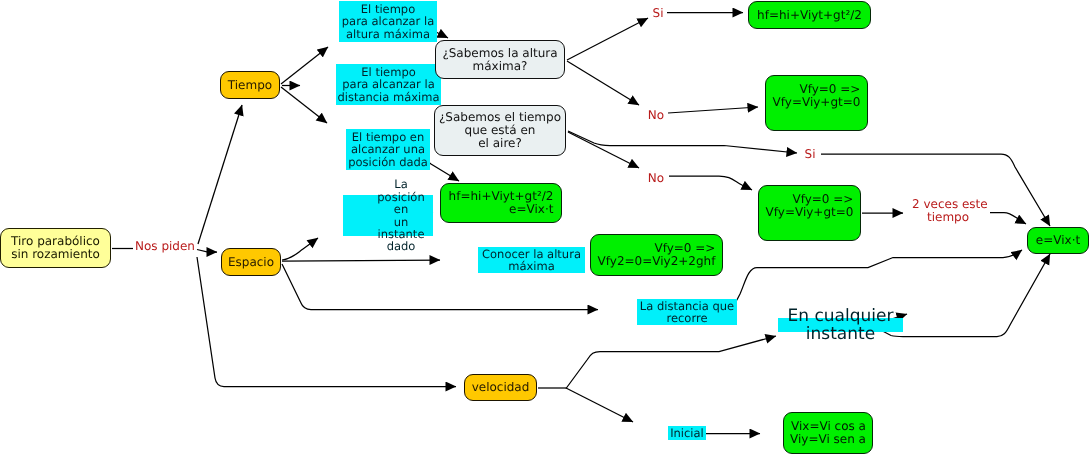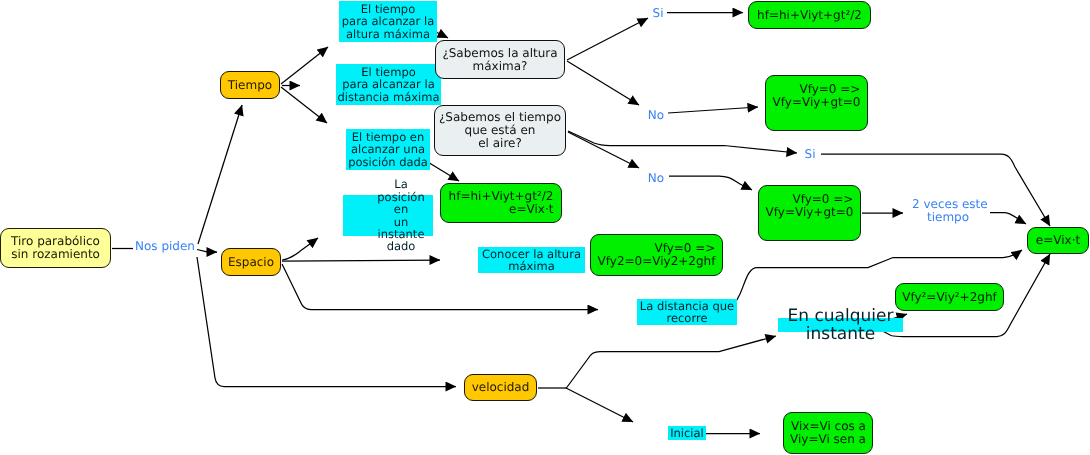--- a/index.html
+++ b/index.html
@@ -6,27 +6,27 @@
   html,body{margin:0;padding:0;background:#ffffff;}
   body{width:1090px;height:455px;overflow:hidden;
        font-family:"DejaVu Sans",sans-serif;
        -webkit-font-smoothing:antialiased;text-rendering:geometricPrecision;}
   #stage{position:relative;width:1090px;height:455px;background:#ffffff;}
   svg#edge-layer{position:absolute;left:0;top:0;width:1090px;height:455px;overflow:visible;}
   .node{position:absolute;box-sizing:border-box;display:flex;
         align-items:center;justify-content:center;text-align:center;
         line-height:1.08;}
   .node > span.nl{display:block;}
-  .n-start{background:#ffff99;color:#1a1a00;border:1.3px solid #211f00;border-radius:9px;text-align:right;}
+  .n-start{background:#ffff99;color:#1a1a00;border:1.3px solid #211f00;border-radius:9px;}
   .n-category{background:#ffc800;color:#241a00;border:1.4px solid #1d1500;border-radius:9px;}
   .n-question{background:#00f0fa;color:#00222a;margin-left:31px;}
   .n-decision{background:#eaf0f1;color:#131313;border:1.3px solid #101010;border-radius:9px;}
   .n-formula{background:#00f000;color:#021a03;border:1.5px solid #052808;border-radius:9px;text-align:right;}
   .vtop{align-items:flex-start;padding-top:7px;}
-  .edge-label{position:absolute;color:#3b82f6;text-align:center;line-height:1.1;white-space:nowrap;}
+  .edge-label{position:absolute;color:#b91c1c;text-align:center;line-height:1.1;white-space:nowrap;}
 </style>
 </head>
 <body>
 
 <div id="stage">
   <svg id="edge-layer" viewBox="0 0 1090 455">
     <defs>
       <marker id="arrowhead" markerWidth="12" markerHeight="12" refX="8.6" refY="4.0" orient="auto" markerUnits="strokeWidth">
         <path d="M0.2,0 L8.8,4.0 L0.2,8.0 z" fill="#000000"></path>
       </marker>
@@ -116,23 +116,20 @@
     </div>
   <div class="node n-formula" style="left: 440px; top: 183px; width: 122px; height: 40px; font-size: 12px;">
       <span class="nl">hf=hi+Viyt+gt²/2<br>e=Vix·t</span>
     </div>
   <div class="node n-formula vtop" style="left: 758px; top: 185px; width: 103px; height: 56px; font-size: 12px;">
       <span class="nl">Vfy=0 =&gt;<br>Vfy=Viy+gt=0</span>
     </div>
   <div class="node n-formula" style="left: 590px; top: 234px; width: 133px; height: 42px; font-size: 12px;">
       <span class="nl">Vfy=0 =&gt;<br>Vfy2=0=Viy2+2ghf</span>
     </div>
-  <div class="node n-formula" style="left: 895px; top: 283px; width: 109px; height: 28px; font-size: 12px;">
-      <span class="nl">Vfy²=Viy²+2ghf</span>
-    </div>
   <div class="node n-formula" style="left: 1027px; top: 227px; width: 62px; height: 27px; font-size: 12px;">
       <span class="nl">e=Vix·t</span>
     </div>
   <div class="node n-formula" style="left: 783px; top: 412px; width: 90px; height: 42px; font-size: 12px;">
       <span class="nl">Vix=Vi cos a<br>Viy=Vi sen a</span>
     </div>
   <div class="edge-label" style="left: 134px; top: 240px; width: 62px; font-size: 12px;">Nos piden</div>
   <div class="edge-label" style="left: 650px; top: 7px; width: 16px; font-size: 12px;">Si</div>
   <div class="edge-label" style="left: 646px; top: 109px; width: 20px; font-size: 12px;">No</div>
   <div class="edge-label" style="left: 802px; top: 148px; width: 16px; font-size: 12px;">Si</div>

